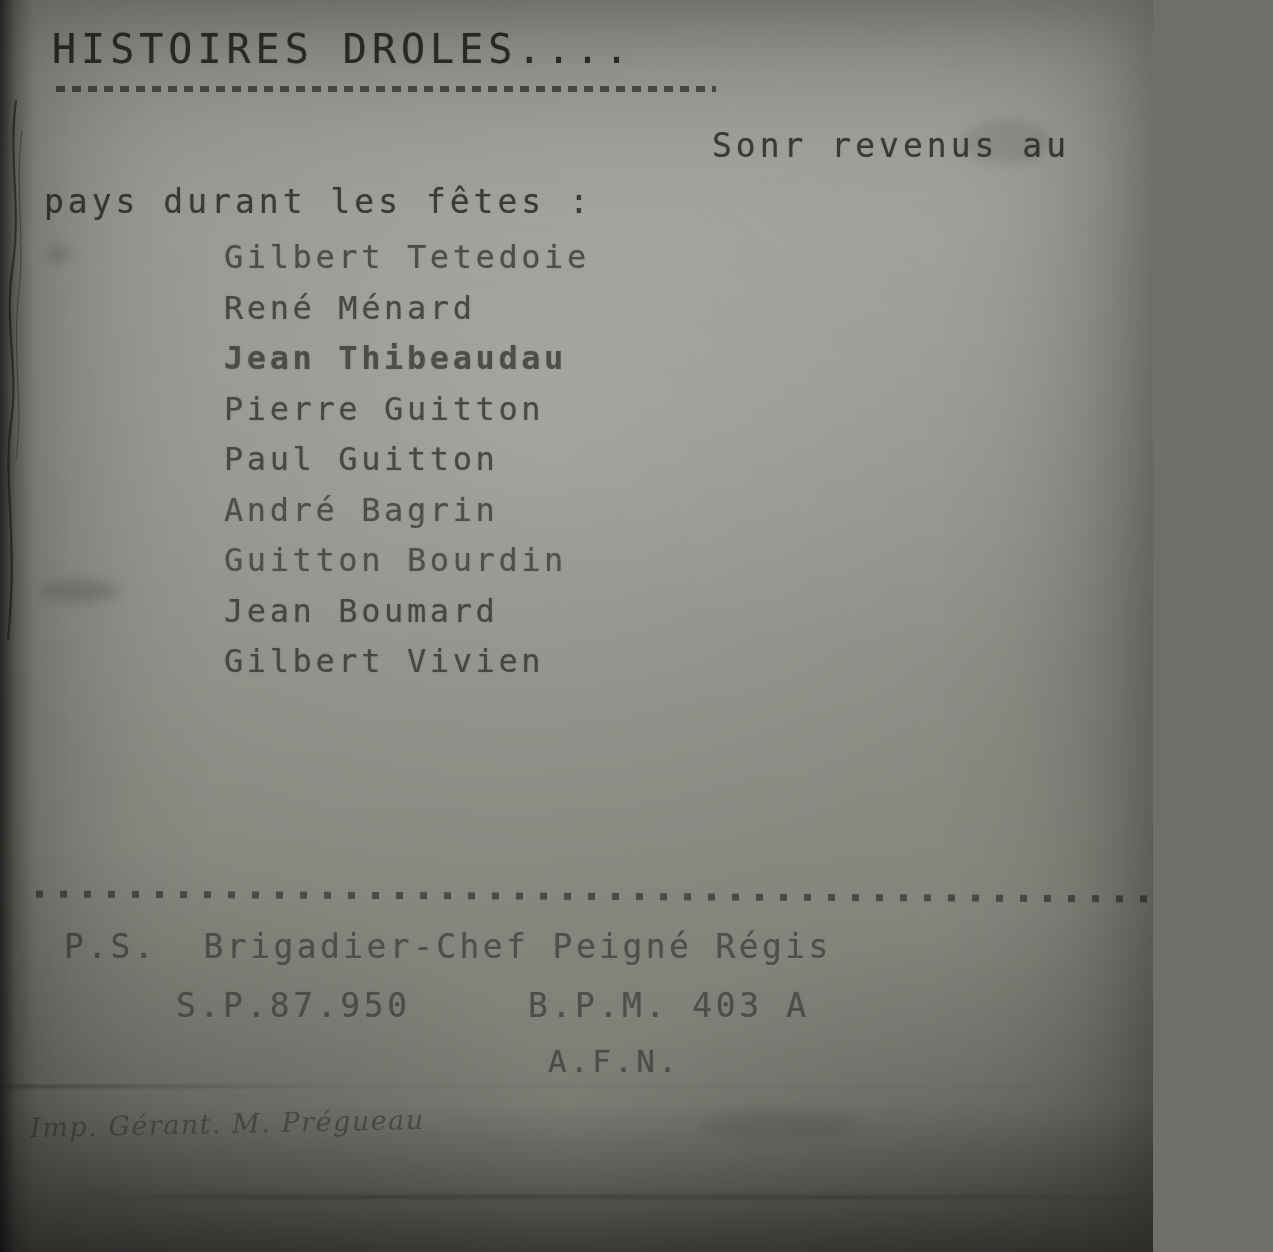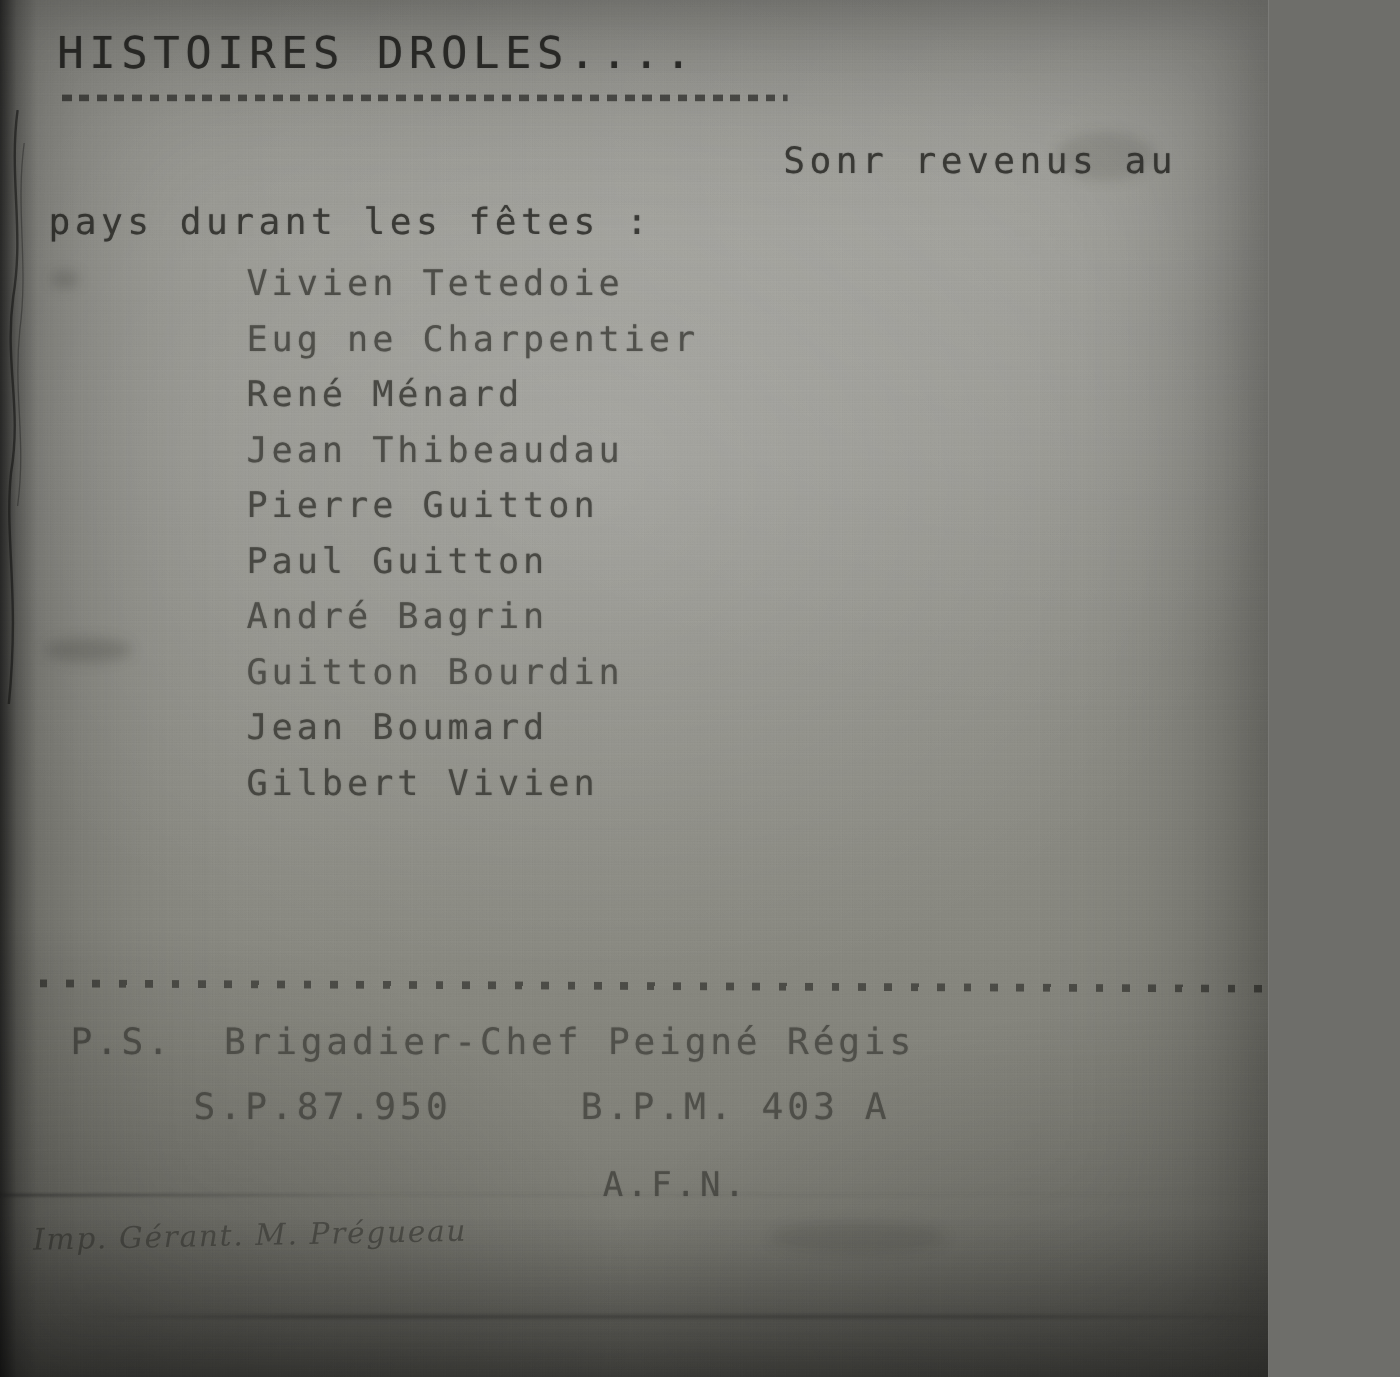--- a/index.html
+++ b/index.html
@@ -117,36 +117,36 @@
     letter-spacing: 3.6px;
     color: #3a3a35;
     font-family: "DejaVu Sans Mono", monospace;
     white-space: pre;
     line-height: 50.5px;
     opacity: 0.85;
     text-shadow: 0 0 1.3px rgba(50,50,46,0.5);
   }
   .name.n0 { opacity: 0.80; }
   .name.n2 { opacity: 0.78; }
-  .name.n4 { opacity: 0.80; }
+  .name.n4 { opacity: 0.80; font-weight: bold; }
   .name.n7 { opacity: 0.78; }
   .name.n8 { opacity: 0.76; }
 
   #dotted-rule {
     position: absolute;
     left: 36px; top: 893px;
     width: 1145px; height: 7px;
     background: repeating-linear-gradient(90deg, rgba(48,48,44,0.85) 0px, rgba(48,48,44,0.85) 7px, rgba(0,0,0,0) 7px, rgba(0,0,0,0) 24px);
     opacity: 0.8;
     transform: rotate(0.25deg);
   }
 
   #ps-line   { left: 24px;  top: 927px; font-size: 33px; letter-spacing: 3.4px; margin-left: 40px; }
   #sp-line   { left: 176px; top: 986px; font-size: 33px; letter-spacing: 3.6px; }
-  #afn-line  { left: 548px; top: 1043px; font-size: 31px; letter-spacing: 3.4px; margin-top: 16px; }
+  #afn-line  { left: 548px; top: 1043px; font-size: 31px; letter-spacing: 3.4px; }
 
   #handwritten {
     position: absolute;
     left: 30px; top: 1108px;
     font-family: "DejaVu Serif", serif;
     font-style: italic;
     font-size: 27px;
     letter-spacing: 1.5px;
     color: #3f3f3a;
     opacity: 0.7;
@@ -193,22 +193,21 @@
 
   <div class="smudge" id="smudge-3"></div>
 
   <div class="type" id="title">HISTOIRES DROLES....</div>
   <div id="title-underline"></div>
 
   <div class="type" id="intro-1">Sonr revenus au</div>
   <div class="type" id="intro-2">pays durant les fêtes :</div>
 
   <div class="name-list">
-    <span class="name n0">Vivien Tetedoie</span>
-    <span class="name n2">Eug ne Charpentier</span>
+    <span class="name n0">Gilbert Tetedoie</span>
     <span class="name n3">René Ménard</span>
     <span class="name n4">Jean Thibeaudau</span>
     <span class="name n6">Pierre Guitton</span>
     <span class="name n5">Paul Guitton</span>
     <span class="name n7">André Bagrin</span>
     <span class="name n8">Guitton Bourdin</span>
     <span class="name n9">Jean Boumard</span>
     <span class="name n10">Gilbert Vivien</span>
   </div>
 

